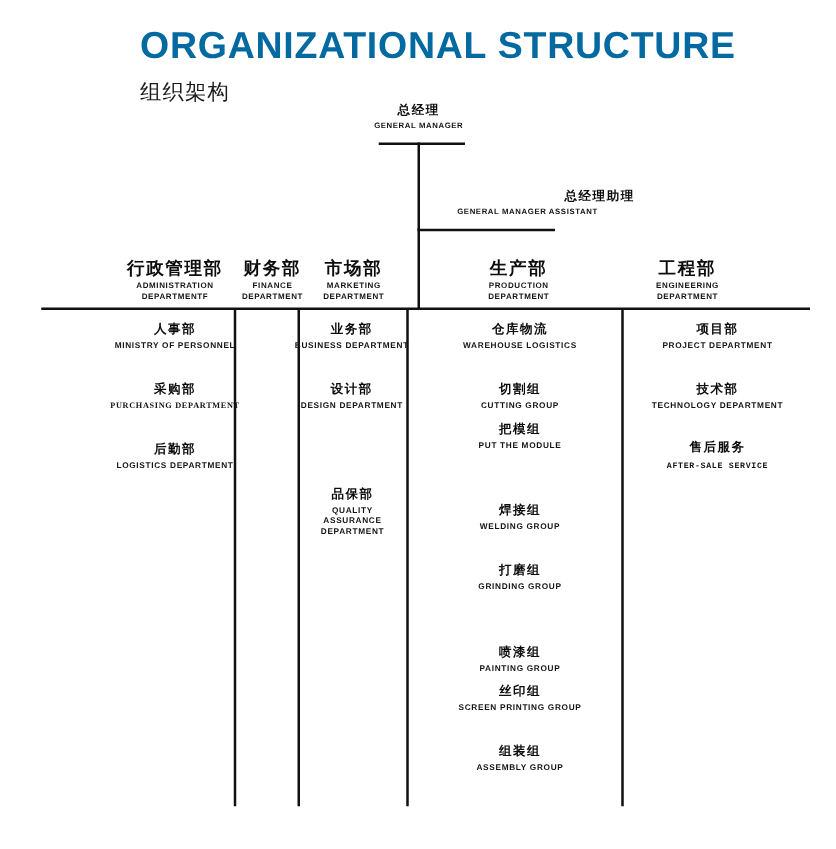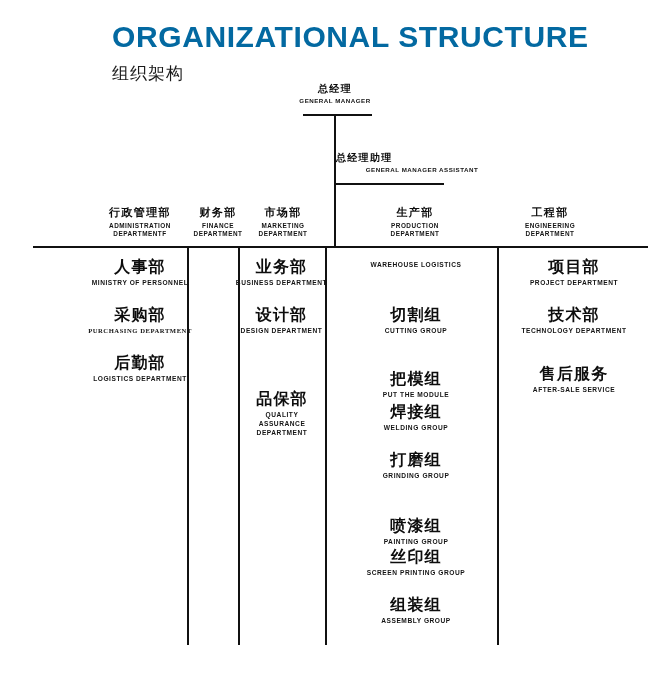--- a/index.html
+++ b/index.html
@@ -38,21 +38,21 @@
     letter-spacing: 1px;
     color: #1a1a1a;
   }
 
   
   .node {
     position: absolute;
     text-align: center;
   }
   .node .cn {
-    font-size: 16px;
+    font-size: 10px;
     font-weight: bold;
     letter-spacing: 1.2px;
     line-height: 1.15;
     color: #0d0d0d;
     white-space: nowrap;
   }
   .node .en {
     font-size: 6.6px;
     font-weight: bold;
     letter-spacing: 0.55px;
@@ -60,21 +60,21 @@
     margin-top: 3px;
     color: #141414;
     text-transform: uppercase;
   }
 
   
   .node-top .cn { font-size: 10px; letter-spacing: 1.3px; }
   .node-top .en { font-size: 6.2px; letter-spacing: 0.5px; margin-top: 2px; }
 
   
-  .node-dept .cn { font-size: 11px; letter-spacing: 1.4px; }
+  .node-dept .cn { font-size: 14px; letter-spacing: 1.4px; }
   .node-dept .en { font-size: 6.4px; letter-spacing: 0.5px; margin-top: 3px; }
 
   
   .hline {
     position: absolute;
     background: #111111;
     height: 2px;
   }
   .vline {
     position: absolute;
@@ -92,21 +92,21 @@
 
 <div class="node node-top" style="left:285px; top:83px; width:100px;">
   <div class="cn">总经理</div>
   <div class="en">GENERAL MANAGER</div>
 </div>
 <div class="hline" style="left:303px; top:114px; width:69px;"></div>
 
 <div class="vline" style="left:334px; top:114px; height:70px;"></div>
 
 <div class="node node-top" style="left:336px; top:152px; width:215px; text-align:left;">
-  <div class="cn" style="text-align:left; width:172px;">总经理助理</div>
+  <div class="cn" style="text-align:right; width:172px;">总经理助理</div>
   <div class="en" style="text-align:center; width:172px;">GENERAL MANAGER ASSISTANT</div>
 </div>
 <div class="hline" style="left:334px; top:183px; width:110px;"></div>
 
 <div class="vline" style="left:334px; top:183px; height:64px;"></div>
 
 <div class="node node-dept" style="left:85px; top:206px; width:110px;">
   <div class="cn">行政管理部</div>
   <div class="en" style="white-space:pre-line; width:86px; margin-left:12px;">ADMINISTRATION
 DEPARTMENTF</div>
@@ -164,27 +164,28 @@
   <div class="cn">设计部</div>
   <div class="en">DESIGN DEPARTMENT</div>
 </div>
 <div class="node" style="left:241px; top:354px; width:82px;margin-top:36px;">
   <div class="cn">品保部</div>
   <div class="en" style="white-space:pre-line; width:70px; margin-left:6px;">QUALITY ASSURANCE
 DEPARTMENT</div>
 </div>
 
 <div class="node" style="left:336px; top:258px; width:160px;">
+  <div class="cn">仓库物流</div>
   <div class="en">WAREHOUSE LOGISTICS</div>
 </div>
 <div class="node" style="left:336px; top:306px; width:160px;">
   <div class="cn">切割组</div>
   <div class="en">CUTTING GROUP</div>
 </div>
-<div class="node" style="left:336px; top:370px; width:160px;">
+<div class="node" style="left:336px; top:338px; width:160px;">
   <div class="cn">把模组</div>
   <div class="en">PUT THE MODULE</div>
 </div>
 <div class="node" style="left:336px; top:403px; width:160px;">
   <div class="cn">焊接组</div>
   <div class="en">WELDING GROUP</div>
 </div>
 <div class="node" style="left:336px; top:451px; width:160px;">
   <div class="cn">打磨组</div>
   <div class="en">GRINDING GROUP</div>
@@ -203,16 +204,16 @@
 </div>
 
 <div class="node" style="left:500px; top:258px; width:148px;">
   <div class="cn">项目部</div>
   <div class="en">PROJECT DEPARTMENT</div>
 </div>
 <div class="node" style="left:500px; top:306px; width:148px;">
   <div class="cn">技术部</div>
   <div class="en">TECHNOLOGY DEPARTMENT</div>
 </div>
-<div class="node" style="left:500px; top:365px; width:148px;">
+<div class="node" style="left:500px; top:354px; width:148px;font-family:Liberation Mono, monospace;">
   <div class="cn">售后服务</div>
   <div class="en">AFTER-SALE SERVICE</div>
 </div>
 
 </body></html>

